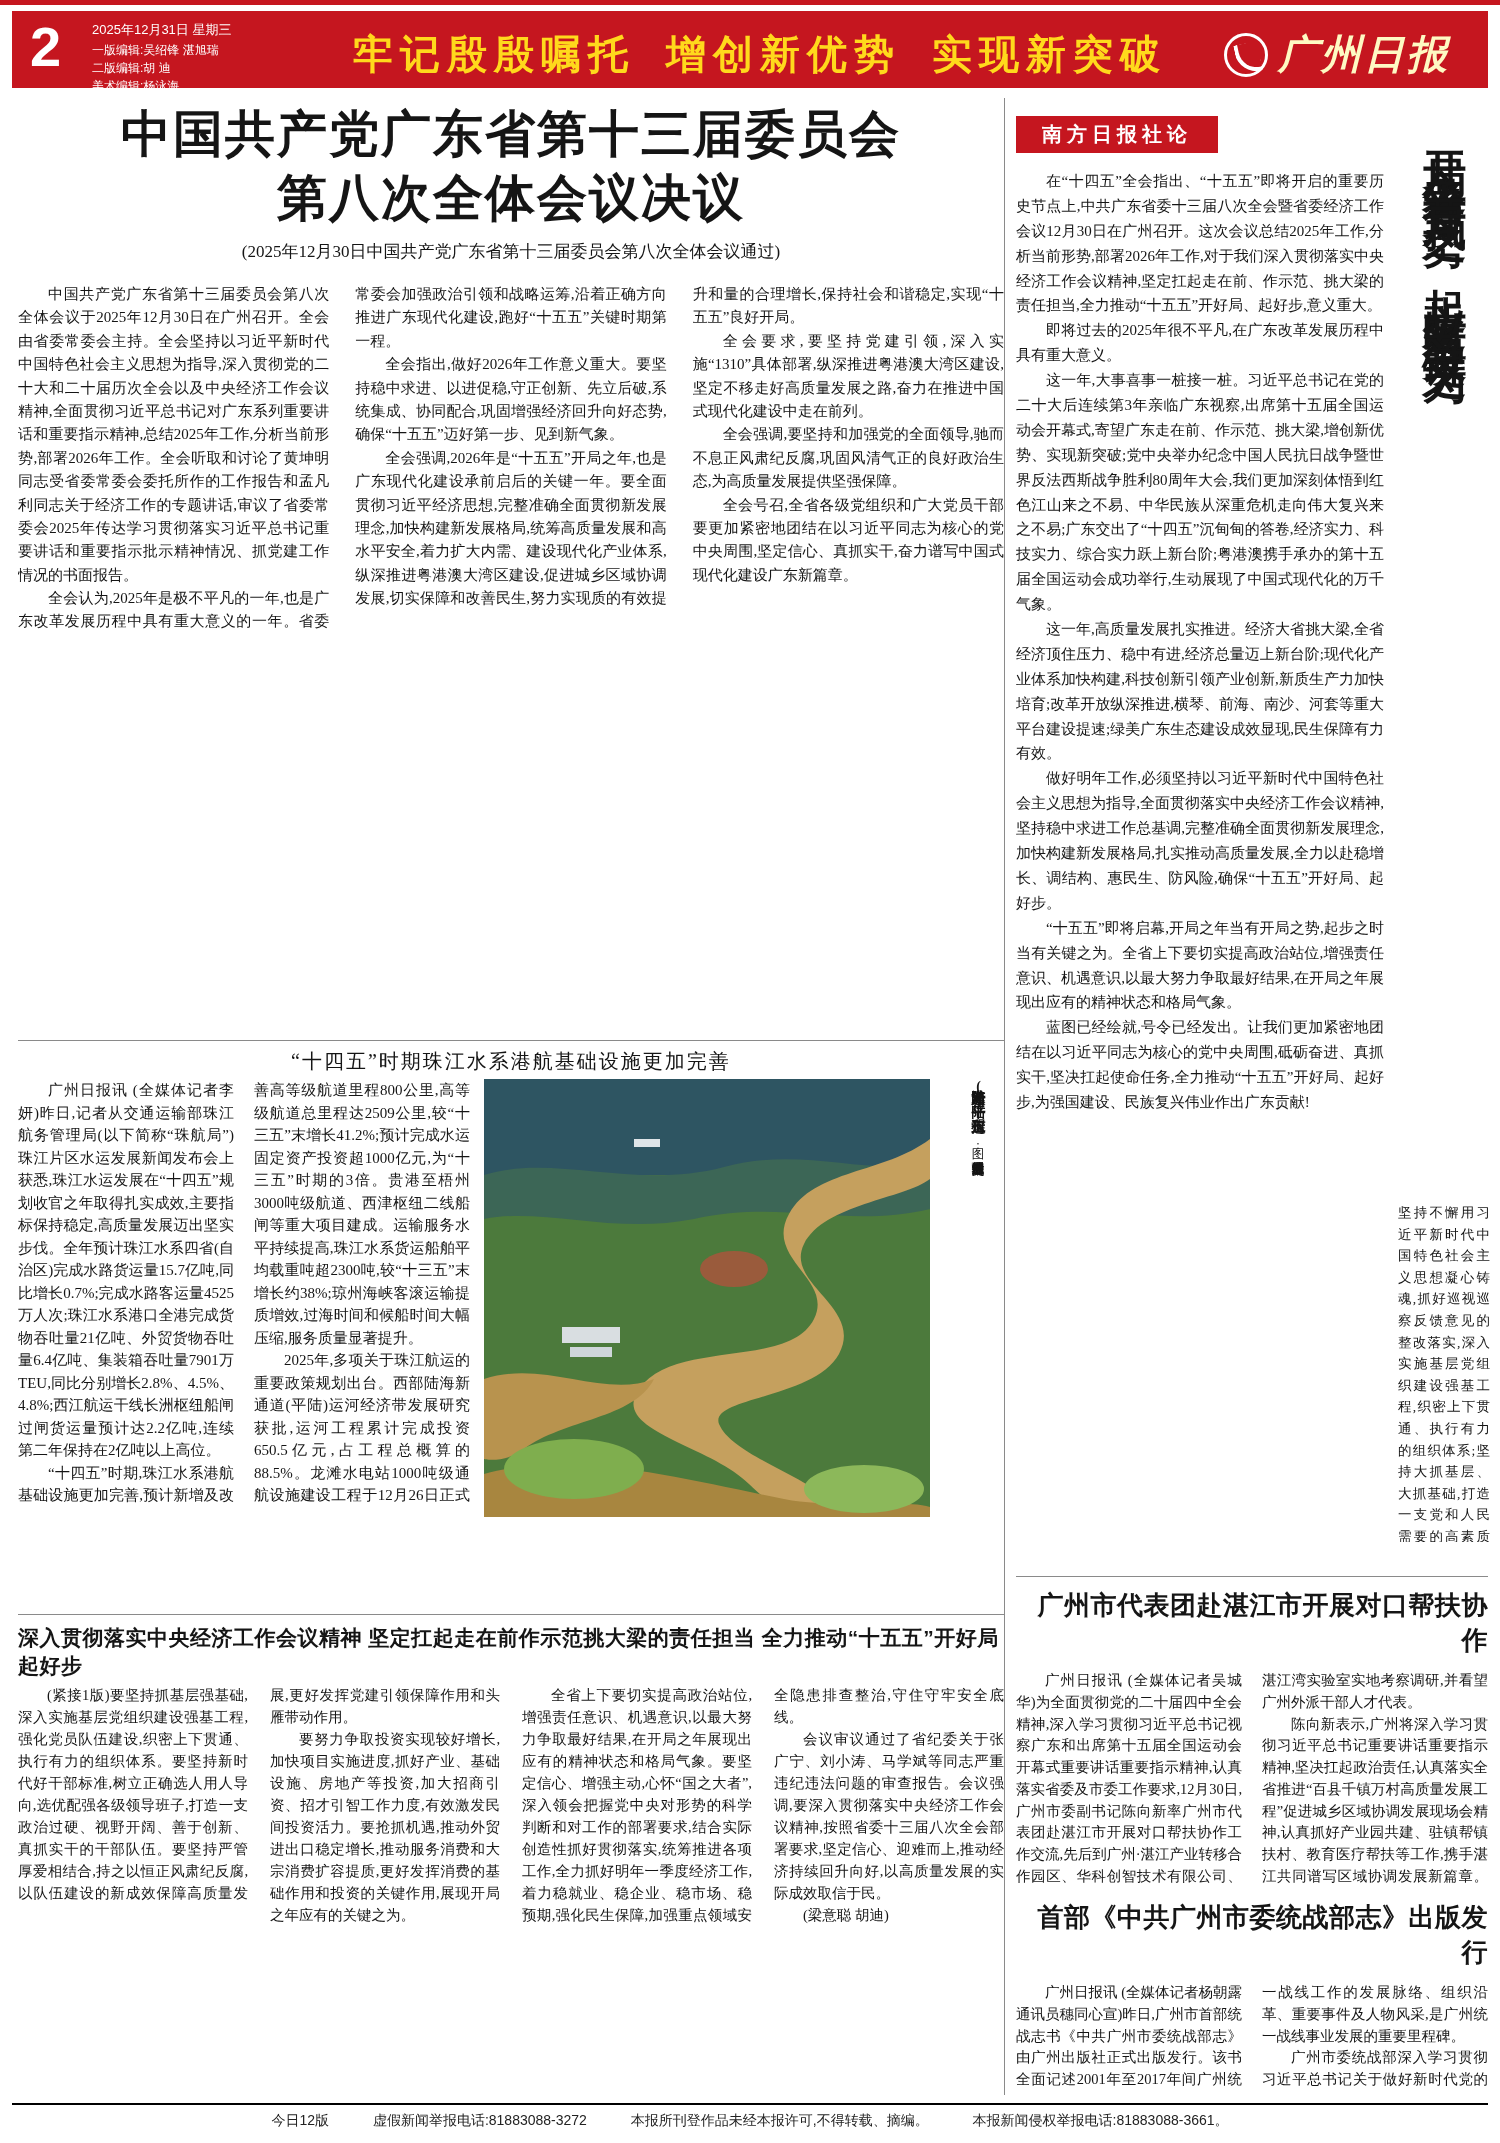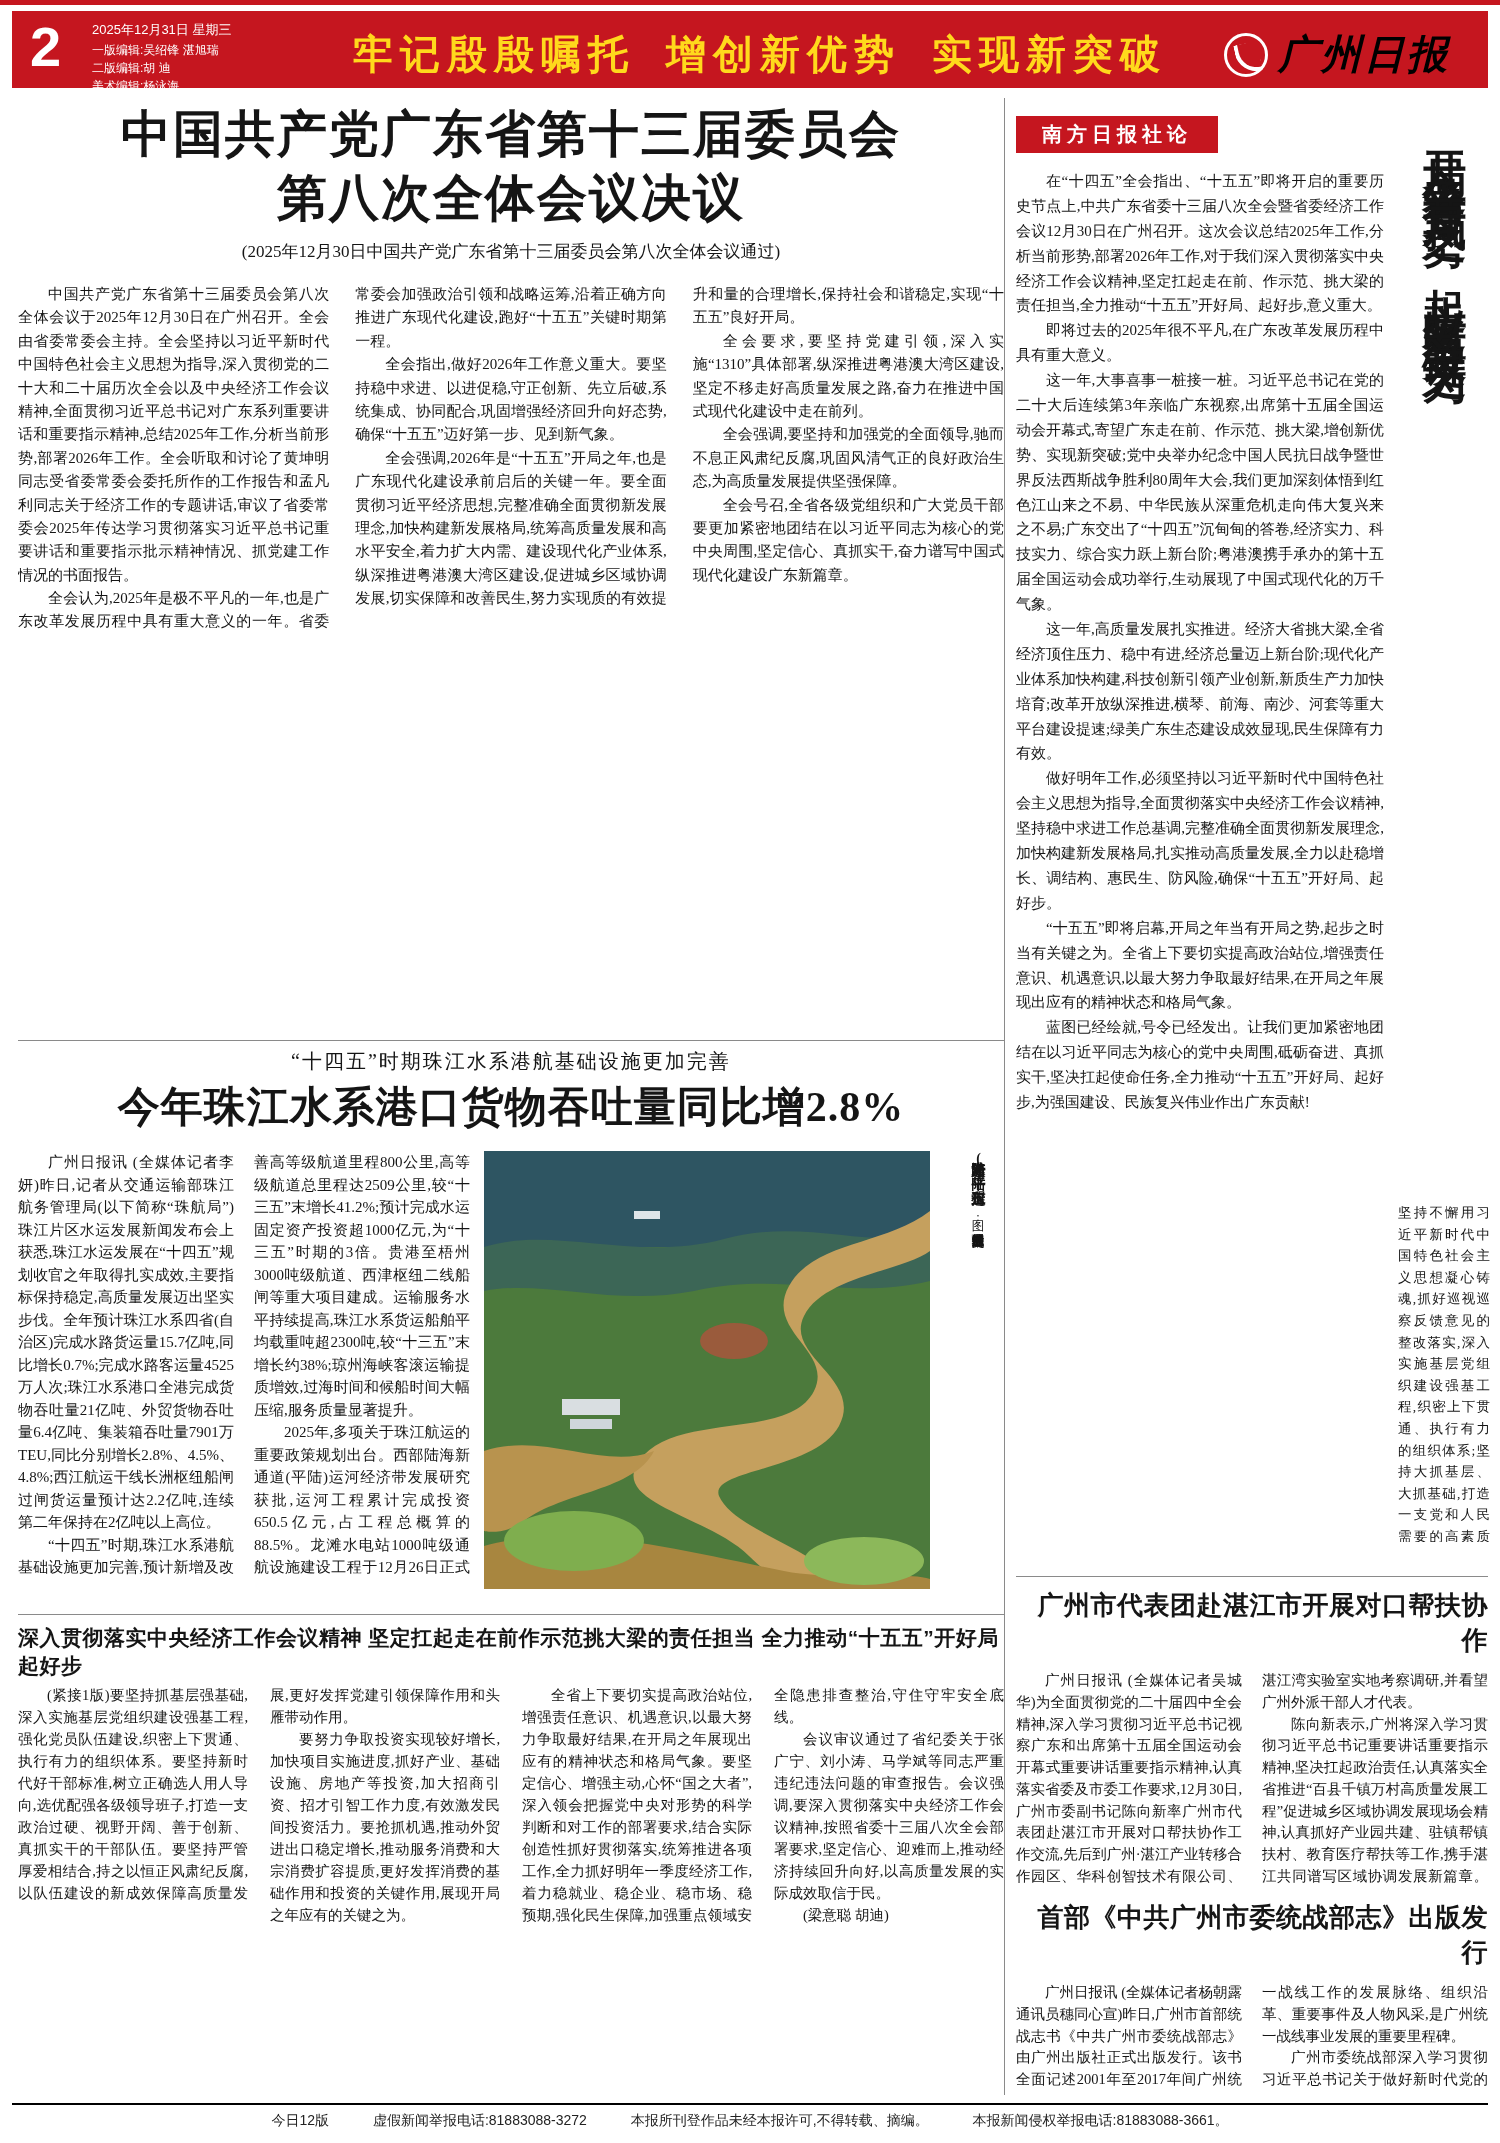--- a/index.html
+++ b/index.html
@@ -12,21 +12,21 @@
   .topstrip{ position:absolute; top:0; left:0; width:100%; height:5px; background:var(--red); }
   .masthead{ position:absolute; top:11px; left:12px; right:12px; height:77px; background:var(--red); }
   .pagenum{ position:absolute; left:18px; top:8px; font-family:"Liberation Sans",sans-serif;
             font-size:56px; font-weight:bold; color:#fff; line-height:1; }
   .edinfo{ position:absolute; left:80px; top:9px; color:#fff; font-size:12px; line-height:1.5;
            font-family:"Liberation Sans",sans-serif; }
   .edinfo .date{ font-size:13px; margin-bottom:1px; }
   .slogan{ position:absolute; left:0; right:0; top:16px; text-align:center;
            font-size:40px; font-weight:900; color:var(--yellow); letter-spacing:7px;
            font-family:Liberation Mono, monospace;padding-left:20px; }
-  .brand{ position:absolute; right:38px; top:16px; display:flex; align-items:center; gap:10px; color:#000000; }
+  .brand{ position:absolute; right:38px; top:16px; display:flex; align-items:center; gap:10px; color:#fef9c3; }
   .brand-circle{ width:44px; height:44px; border:3px solid #fff; border-radius:50%; position:relative; }
   .brand-circle::after{ content:""; position:absolute; left:9px; top:7px; width:20px; height:26px;
            border-left:4px solid #fff; border-bottom:4px solid #fff; border-radius:0 0 0 22px; transform:rotate(-12deg); }
   .brand-name{ font-size:40px; font-weight:bold; font-style:italic; letter-spacing:3px; }
 
   
   .vdiv{ position:absolute; left:1004px; top:98px; width:1px; height:1997px; background:var(--rule); }
   .hr{ position:absolute; height:1px; background:var(--rule); }
   .hr-l1{ top:1040px; left:18px; width:986px; }
   .hr-l2{ top:1614px; left:18px; width:986px; }
@@ -147,21 +147,20 @@
         </div>
     </div>
     <div class="ed-side">
       <div class="ed-headline">开局之年当有开局之势 起步之时当有关键之为</div>
       <div class="ed-sidetext justify">坚持不懈用习近平新时代中国特色社会主义思想凝心铸魂,抓好巡视巡察反馈意见的整改落实,深入实施基层党组织建设强基工程,织密上下贯通、执行有力的组织体系;坚持大抓基层、大抓基础,打造一支党和人民需要的高素质干部队伍,持之以恒正风肃纪,毫不动摇、久久为功,以一域之光为全局添彩。</div>
     </div>
   </div>
 
   <div class="port">
     <div class="kicker">“十四五”时期珠江水系港航基础设施更加完善</div>
-    <h2>今年珠江水系港口货物吞吐量同比增2.8%</h2>
     <div class="port-flex">
       <div class="cols2p">
           <p>广州日报讯 (全媒体记者李妍)昨日,记者从交通运输部珠江航务管理局(以下简称“珠航局”)珠江片区水运发展新闻发布会上获悉,珠江水运发展在“十四五”规划收官之年取得扎实成效,主要指标保持稳定,高质量发展迈出坚实步伐。全年预计珠江水系四省(自治区)完成水路货运量15.7亿吨,同比增长0.7%;完成水路客运量4525万人次;珠江水系港口全港完成货物吞吐量21亿吨、外贸货物吞吐量6.4亿吨、集装箱吞吐量7901万TEU,同比分别增长2.8%、4.5%、4.8%;西江航运干线长洲枢纽船闸过闸货运量预计达2.2亿吨,连续第二年保持在2亿吨以上高位。</p>
           <p>“十四五”时期,珠江水系港航基础设施更加完善,预计新增及改善高等级航道里程800公里,高等级航道总里程达2509公里,较“十三五”末增长41.2%;预计完成水运固定资产投资超1000亿元,为“十三五”时期的3倍。贵港至梧州3000吨级航道、西津枢纽二线船闸等重大项目建成。运输服务水平持续提高,珠江水系货运船舶平均载重吨超2300吨,较“十三五”末增长约38%;琼州海峡客滚运输提质增效,过海时间和候船时间大幅压缩,服务质量显著提升。</p>
           <p>2025年,多项关于珠江航运的重要政策规划出台。西部陆海新通道(平陆)运河经济带发展研究获批,运河工程累计完成投资650.5亿元,占工程总概算的88.5%。龙滩水电站1000吨级通航设施建设工程于12月26日正式开工建设,标志着已断航50年的红水河百色至南宁段全线复航进入倒计时。百色水利枢纽通航设施工程已完成投资约37.9亿元,占总概算的75.6%。</p>
         </div>
       <div class="photo">
         <svg viewBox="0 0 446 438" preserveAspectRatio="none">
           <rect width="446" height="438" fill="#4c7a3c"></rect>
           <rect width="446" height="96" fill="#2e5562"></rect>

